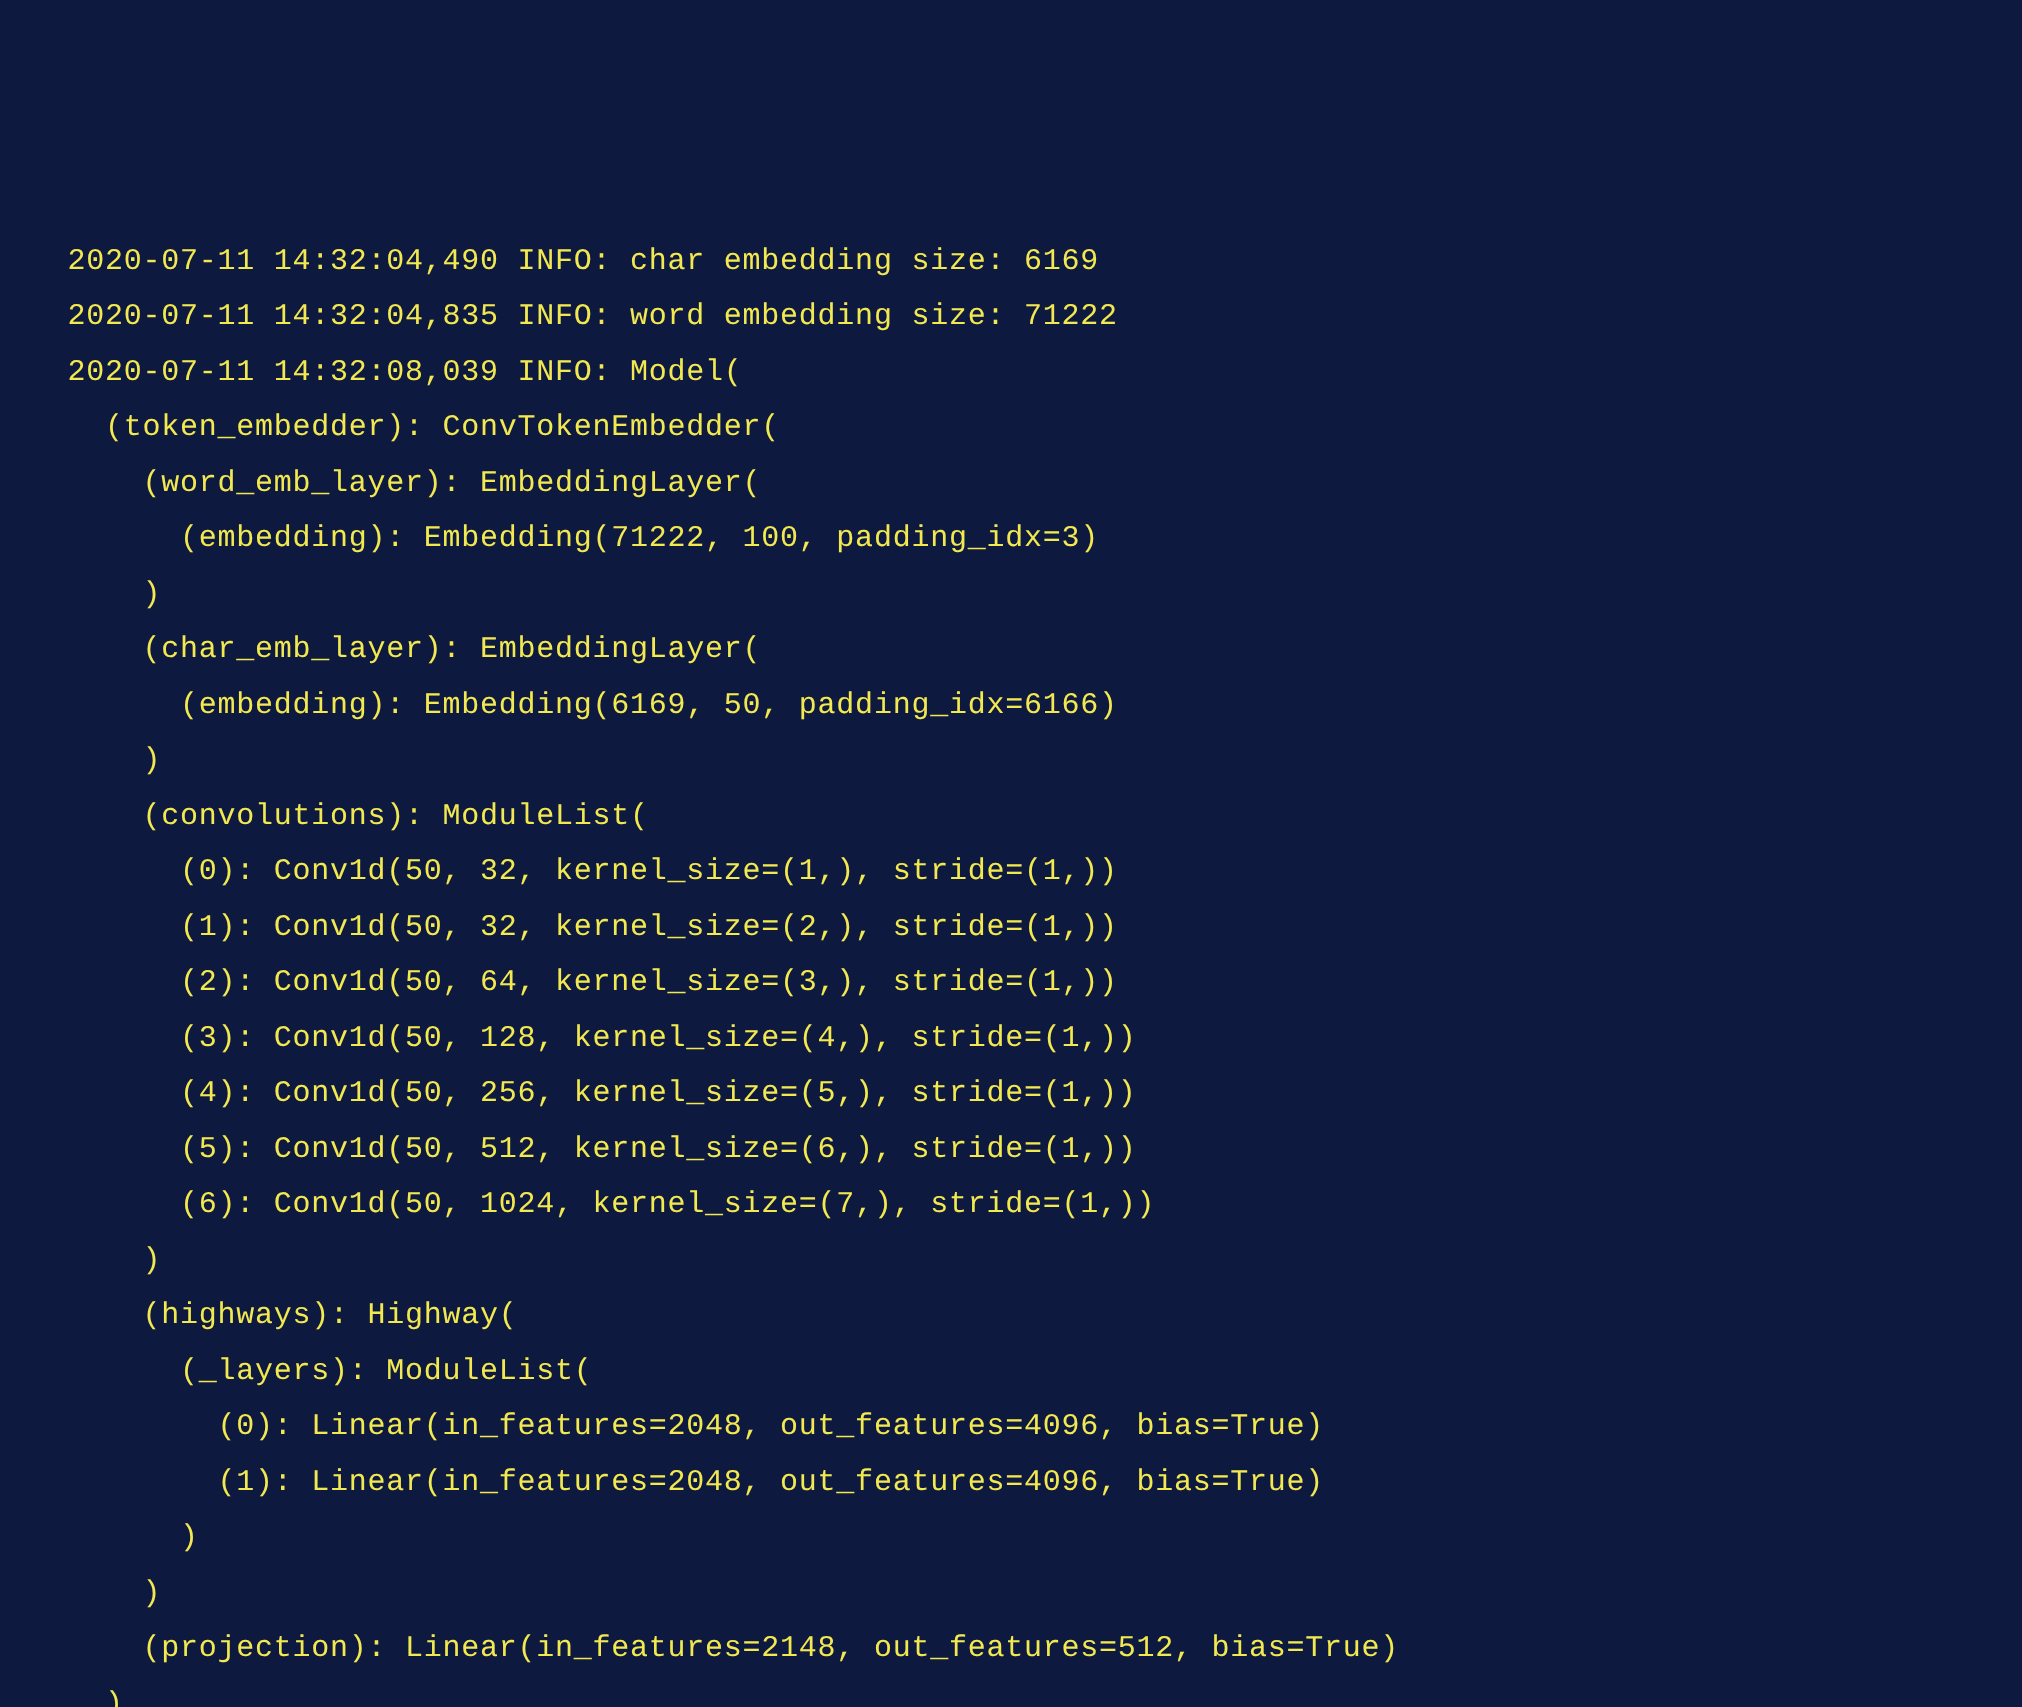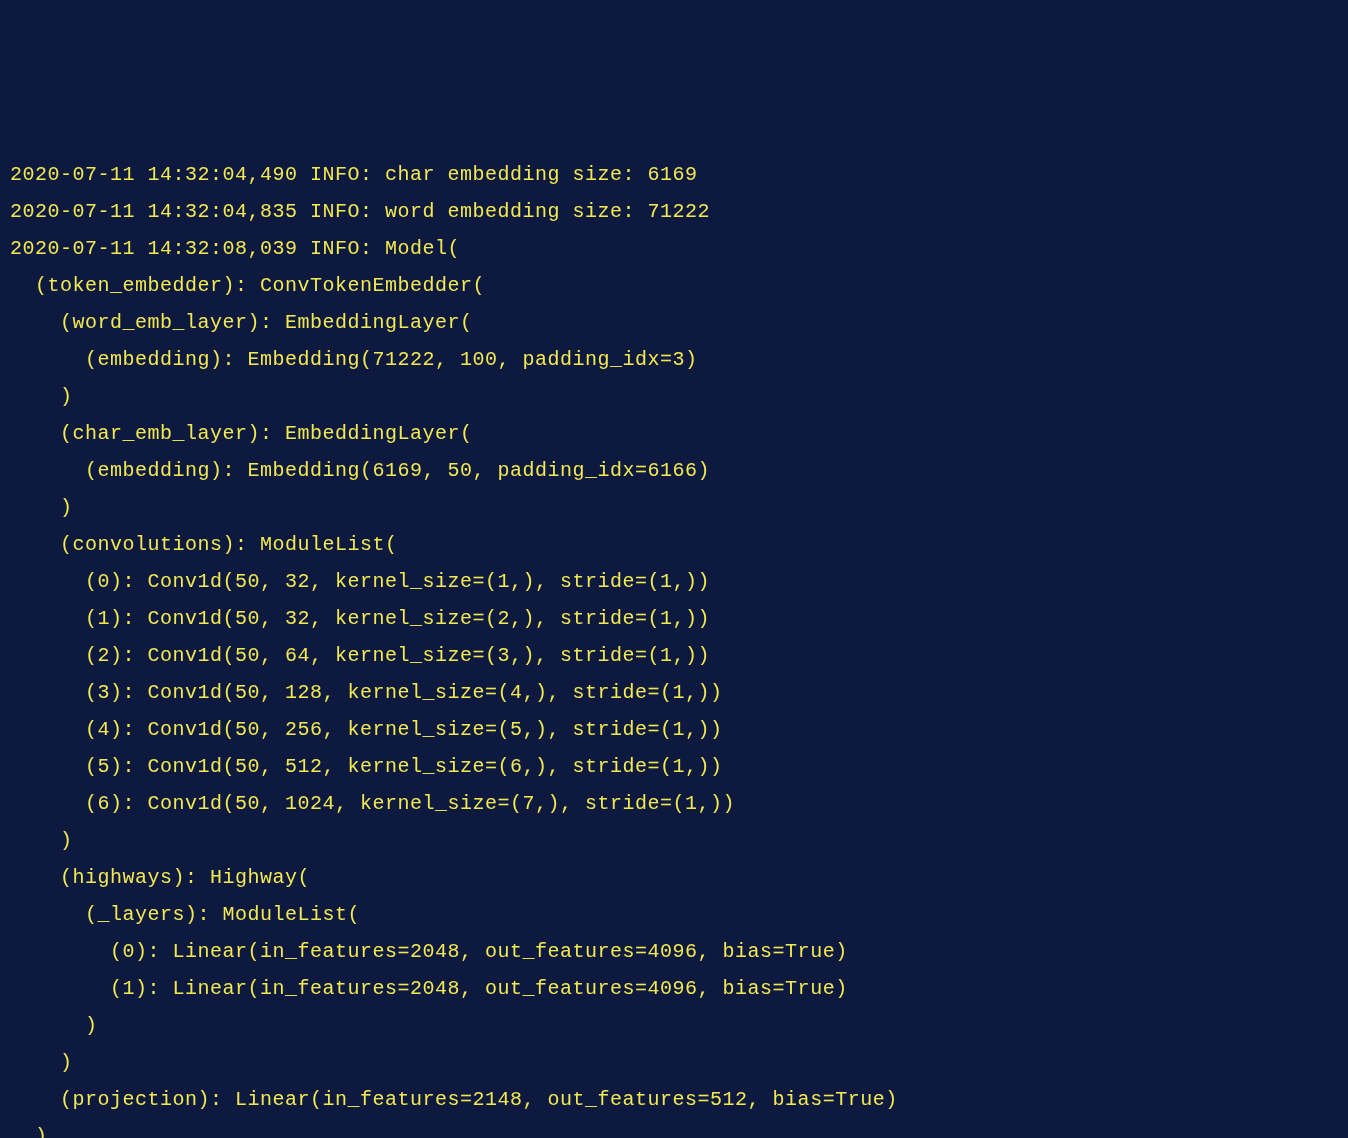--- a/index.html
+++ b/index.html
@@ -12,20 +12,21 @@
       color: #f2e850;
       font-family: 'Consolas', 'Monaco', 'Courier New', monospace;
       font-size: 20px;
       line-height: 1.85;
       padding: 8px 10px;
       white-space: pre;
       letter-spacing: 0.5px;
     }
     .log-line {
       display: block;
+      margin-left: 35px;
     }
   </style>
 </head>
 <body>
 
 
 
 <div><span class="log-line">2020-07-11 14:32:04,490 INFO: char embedding size: 6169</span><span class="log-line">2020-07-11 14:32:04,835 INFO: word embedding size: 71222</span><span class="log-line">2020-07-11 14:32:08,039 INFO: Model(</span><span class="log-line">  (token_embedder): ConvTokenEmbedder(</span><span class="log-line">    (word_emb_layer): EmbeddingLayer(</span><span class="log-line">      (embedding): Embedding(71222, 100, padding_idx=3)</span><span class="log-line">    )</span><span class="log-line">    (char_emb_layer): EmbeddingLayer(</span><span class="log-line">      (embedding): Embedding(6169, 50, padding_idx=6166)</span><span class="log-line">    )</span><span class="log-line">    (convolutions): ModuleList(</span><span class="log-line">      (0): Conv1d(50, 32, kernel_size=(1,), stride=(1,))</span><span class="log-line">      (1): Conv1d(50, 32, kernel_size=(2,), stride=(1,))</span><span class="log-line">      (2): Conv1d(50, 64, kernel_size=(3,), stride=(1,))</span><span class="log-line">      (3): Conv1d(50, 128, kernel_size=(4,), stride=(1,))</span><span class="log-line">      (4): Conv1d(50, 256, kernel_size=(5,), stride=(1,))</span><span class="log-line">      (5): Conv1d(50, 512, kernel_size=(6,), stride=(1,))</span><span class="log-line">      (6): Conv1d(50, 1024, kernel_size=(7,), stride=(1,))</span><span class="log-line">    )</span><span class="log-line">    (highways): Highway(</span><span class="log-line">      (_layers): ModuleList(</span><span class="log-line">        (0): Linear(in_features=2048, out_features=4096, bias=True)</span><span class="log-line">        (1): Linear(in_features=2048, out_features=4096, bias=True)</span><span class="log-line">      )</span><span class="log-line">    )</span><span class="log-line">    (projection): Linear(in_features=2148, out_features=512, bias=True)</span><span class="log-line">  )</span></div>
 
 

